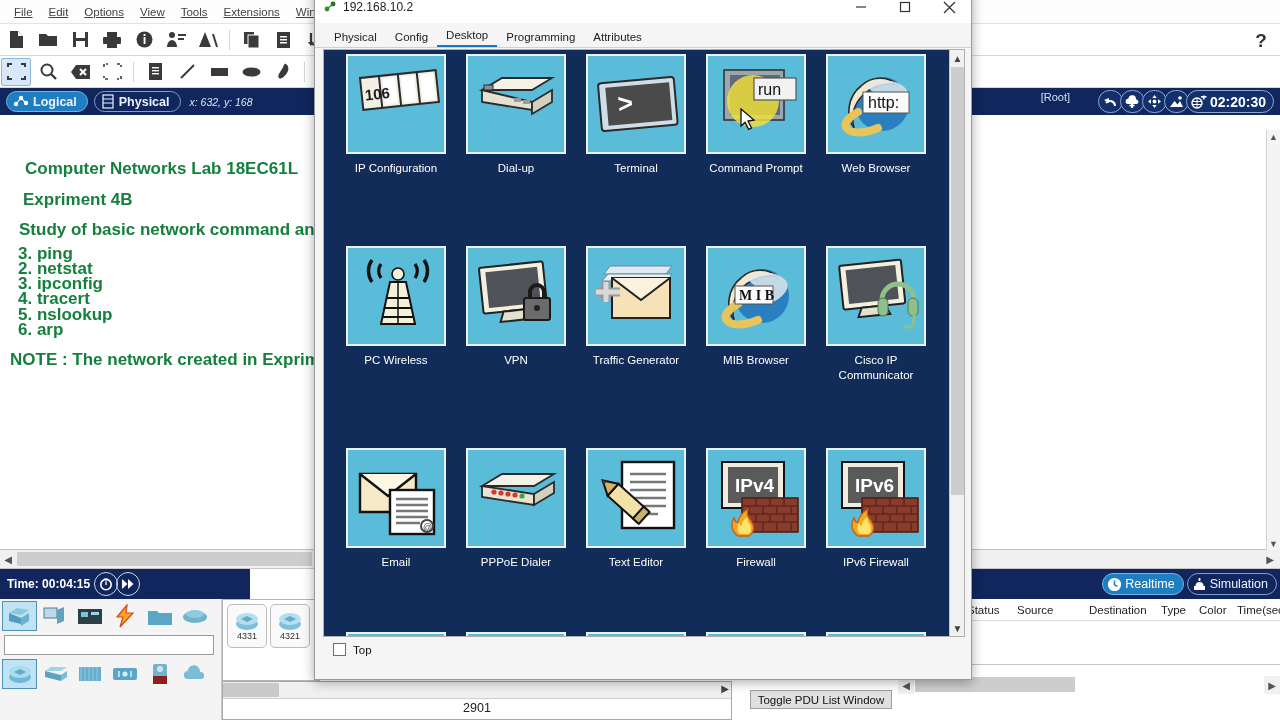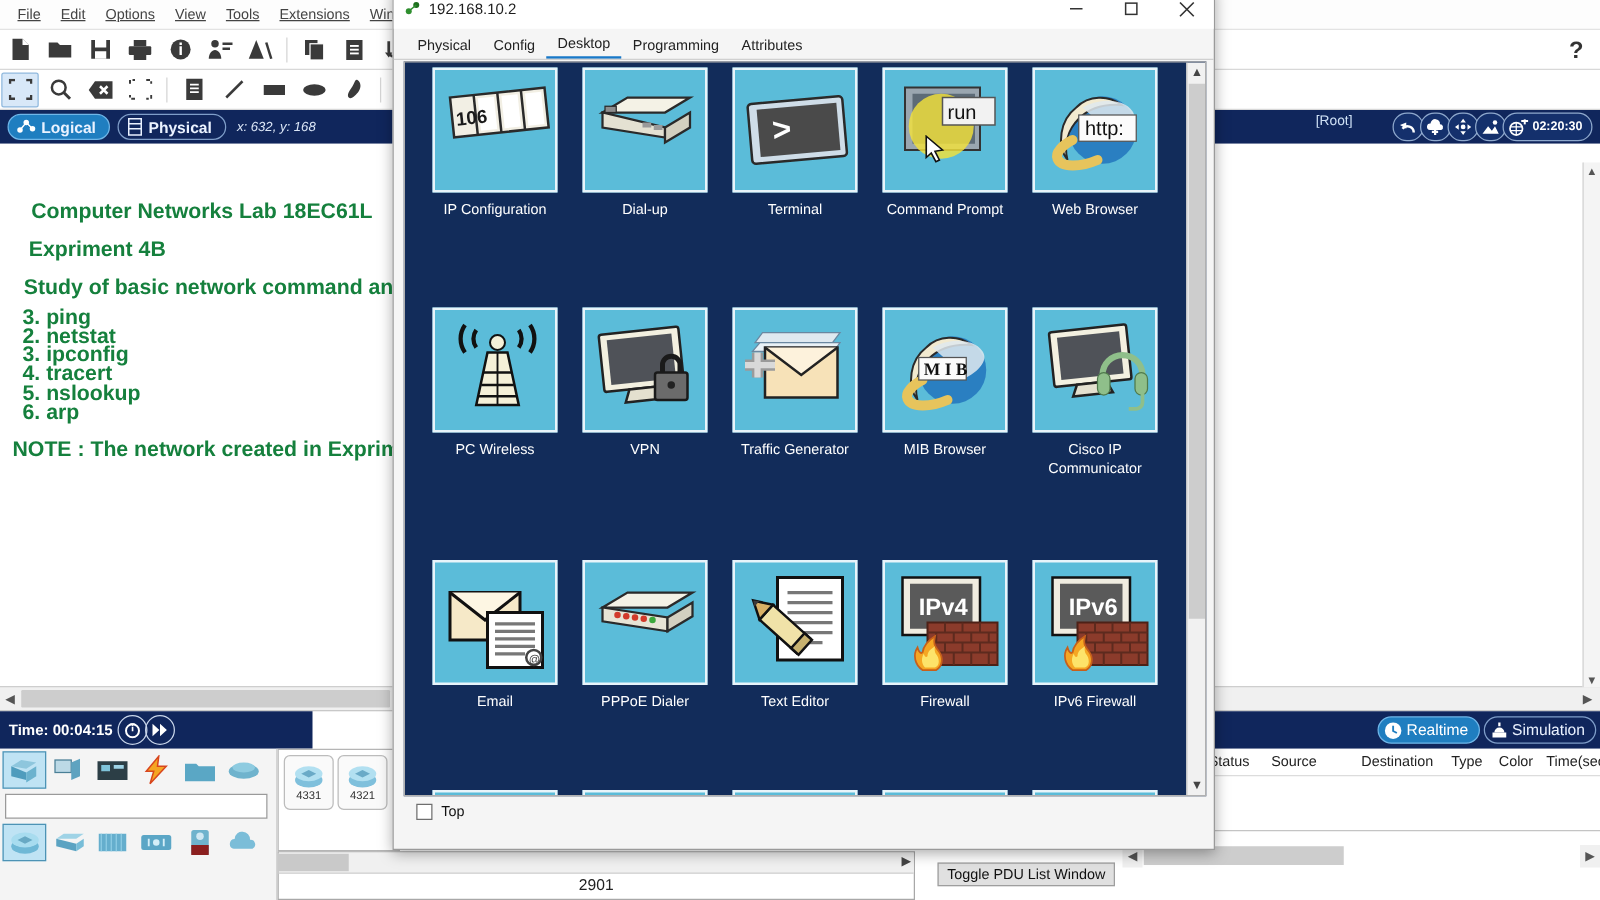--- a/index.html
+++ b/index.html
@@ -31,28 +31,28 @@
 
   
   .bluebar { position:absolute; left:0; top:88px; width:1280px; height:27px;
              background:#10265c; display:flex; align-items:center; }
   .pill { height:21px; border:1.5px solid #7f9ec9; border-radius:11px; display:flex;
           align-items:center; padding:0 10px 0 6px; margin-left:6px; color:#eaf2ff;
           font-size:12.5px; font-weight:bold; }
   .pill.on { background:#1f7ec0; border-color:#6fb6e8; }
   .pill .gl { margin-right:4px; display:flex; }
   .coords { color:#dbe6f6; font-size:10.5px; margin-left:9px; font-style:italic; }
-  .rootlbl { position:absolute; right:198px; top:3px; color:#cfe0f5; font-size:11px; }
+  .rootlbl { position:absolute; right:210px; top:3px; color:#cfe0f5; font-size:11px; }
   .rbtns { position:absolute; right:6px; top:2px; display:flex; align-items:center; }
   .rbtn { width:25px; height:23px; border:1.4px solid #8fa9cd; border-radius:13px;
           margin-left:-3px; display:flex; align-items:center; justify-content:center;
           background:#14306c; }
   .clockpill { height:23px; border:1.4px solid #8fa9cd; border-radius:12px; margin-left:-3px;
                display:flex; align-items:center; padding:0 7px 0 4px; background:#14306c;
-               color:#ffffff; font-size:10px; font-weight:bold; }
+               color:#ffffff; font-size:14px; font-weight:bold; }
 
   
   .canvas { position:absolute; left:0; top:115px; width:1280px; height:435px; background:#fff;
             border-bottom:1px solid #bfbfbf; overflow:hidden; }
   .note { position:absolute; color:#15803d; font-size:17px; white-space:nowrap;font-weight:bold; }
 
   
   .hscroll { position:absolute; left:0; top:550px; width:1280px; height:19px;
              background:#f0f0f0; border-bottom:1px solid #c8c8c8; }
   .hsarrow { position:absolute; top:0; width:16px; height:18px; display:flex;

